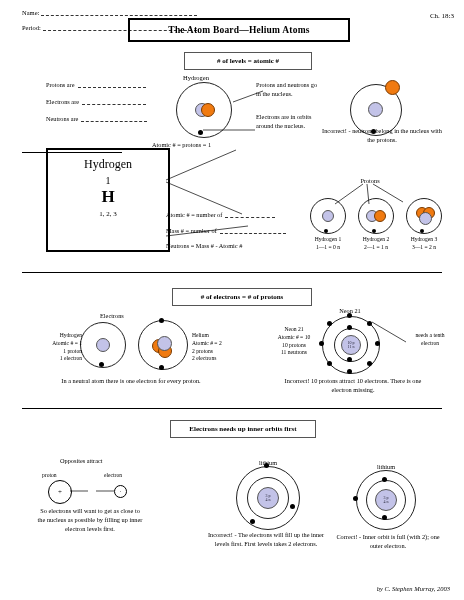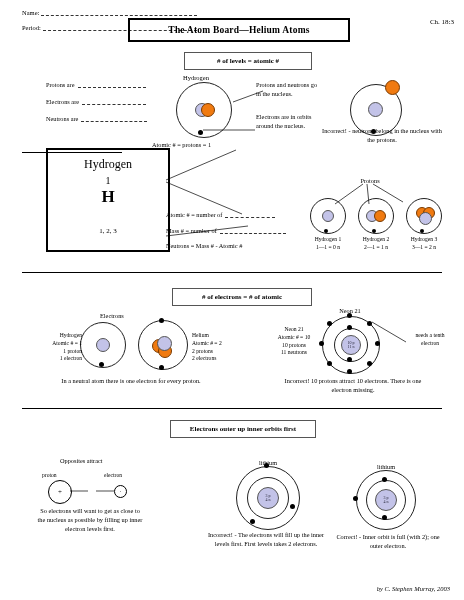--- a/index.html
+++ b/index.html
@@ -10,21 +10,21 @@
 
   
   .namelines{left:22px;top:8px;width:175px;font-size:6.5px;}
   .nameline{display:flex;align-items:flex-end;margin-bottom:7px;}
   .nameline .lbl{white-space:nowrap;margin-right:2px;}
   .nameline .rule{flex:1;border-bottom:1px dashed #333;height:7px;}
 
   .titlebox{left:128px;top:18px;width:218px;border:2.5px solid #000;
             text-align:center;padding:5px 0 5px;font-weight:bold;font-size:9.5px;
             letter-spacing:.2px;}
-  .chapter{right:10px;top:18px;font-size:7px;}
+  .chapter{right:10px;top:12px;font-size:7px;}
 
   
   .secbox{border:1px solid #555;text-align:center;font-weight:bold;
           font-size:7px;padding:4px 8px;background:#fff;}
 
   
   .t{font-size:6.3px;line-height:1.45;}
   .tc{font-size:6.3px;line-height:1.45;text-align:center;}
   .sm{font-size:5.6px;line-height:1.4;}
   .smc{font-size:5.6px;line-height:1.4;text-align:center;}
@@ -32,21 +32,21 @@
   .fillrow .lbl{white-space:nowrap;margin-right:3px;}
   .fillrow .rule{border-bottom:1px dashed #333;height:7px;}
 
   
   .elbox{left:46px;top:148px;width:120px;height:100px;border:2.5px solid #000;
          text-align:center;}
   .el-name{font-size:12px;margin-top:7px;}
   .el-num{font-size:10px;margin-top:3px;}
   .el-sym{font-size:17px;font-weight:bold;margin-top:1px;}
   .el-mass{font-size:12px;margin-top:2px;}
-  .el-iso{font-size:7px;margin-top:20px;}
+  .el-iso{font-size:7px;margin-top:3px;}
 
   
   .hr{left:22px;width:420px;border-top:1.6px solid #000;}
 
   
   .orbit{position:absolute;border:0.9px solid #222;border-radius:50%;}
   .nuc{position:absolute;border-radius:50%;}
   .neutron{background:#c3c3e8;border:0.7px solid #555;}
   .proton{background:#f07a10;border:0.7px solid #7a3a00;}
   .edot{position:absolute;background:#000;border-radius:50%;}
@@ -194,21 +194,21 @@
     <div data-name="isotope-name">Hydrogen 2</div>
     <div data-name="isotope-math">2—1 = 1 n</div>
   </div>
   <div class="abs smc" style="left:396px;top:236px;width:56px;" data-name="isotope-label-h3">
     <div data-name="isotope-name">Hydrogen 3</div>
     <div data-name="isotope-math">3—1 = 2 n</div>
   </div>
 
   <div class="abs hr" style="top:272px;" data-name="divider-rule"></div>
 
-  <div class="abs secbox" style="left:172px;top:288px;width:122px;" data-name="section-header-electrons"># of electrons = # of atomic</div>
+  <div class="abs secbox" style="left:172px;top:288px;width:122px;" data-name="section-header-electrons"># of electrons = # of protons</div>
 
   <div class="abs" style="left:100px;top:312px;font-size:6.3px;" data-name="electrons-label">Electrons</div>
 
   <div class="abs" style="left:80px;top:322px;width:46px;height:46px;" data-name="neutral-hydrogen-diagram">
     <div class="orbit" style="left:0;top:0;width:44px;height:44px;" data-name="orbit"></div>
     <div class="nuc neutron" style="left:16px;top:16px;width:12px;height:12px;" data-name="neutron-particle"></div>
     <div class="edot" style="left:19px;top:40px;width:5px;height:5px;" data-name="electron-particle"></div>
   </div>
   <div class="abs sm" style="left:38px;top:332px;width:44px;text-align:right;white-space:pre-line;" data-name="neutral-hydrogen-stats">Hydrogen
 Atomic # = 1
@@ -258,21 +258,21 @@
 
   <svg class="lead" style="left:372px;top:322px;width:40px;height:24px;" data-name="neon-callout-line">
     <line x1="0" y1="0" x2="34" y2="20"></line>
   </svg>
   <div class="abs smc" style="left:406px;top:332px;width:48px;" data-name="neon-callout">needs a tenth electron</div>
 
   <div class="abs tc" style="left:280px;top:376px;width:146px;" data-name="neon-caption">Incorrect! 10 protons attract 10 electrons.  There is one electron missing.</div>
 
   <div class="abs hr" style="top:408px;" data-name="divider-rule"></div>
 
-  <div class="abs secbox" style="left:170px;top:420px;width:128px;" data-name="section-header-orbits">Electrons outer up inner orbits first</div>
+  <div class="abs secbox" style="left:170px;top:420px;width:128px;" data-name="section-header-orbits">Electrons needs up inner orbits first</div>
 
   <div class="abs" style="left:60px;top:457px;font-size:6.3px;" data-name="opposites-title">Opposites attract</div>
   <div class="abs sm" style="left:42px;top:472px;" data-name="proton-label">proton</div>
   <div class="abs sm" style="left:104px;top:472px;" data-name="electron-label">electron</div>
 
   <div class="chg abs" style="left:48px;top:480px;width:22px;height:22px;" data-name="proton-charge-circle">+</div>
   <svg class="lead" style="left:70px;top:490px;width:46px;height:3px;" data-name="attraction-line">
     <line x1="0" y1="1" x2="18" y2="1"></line>
     <line x1="26" y1="1" x2="44" y2="1"></line>
   </svg>

